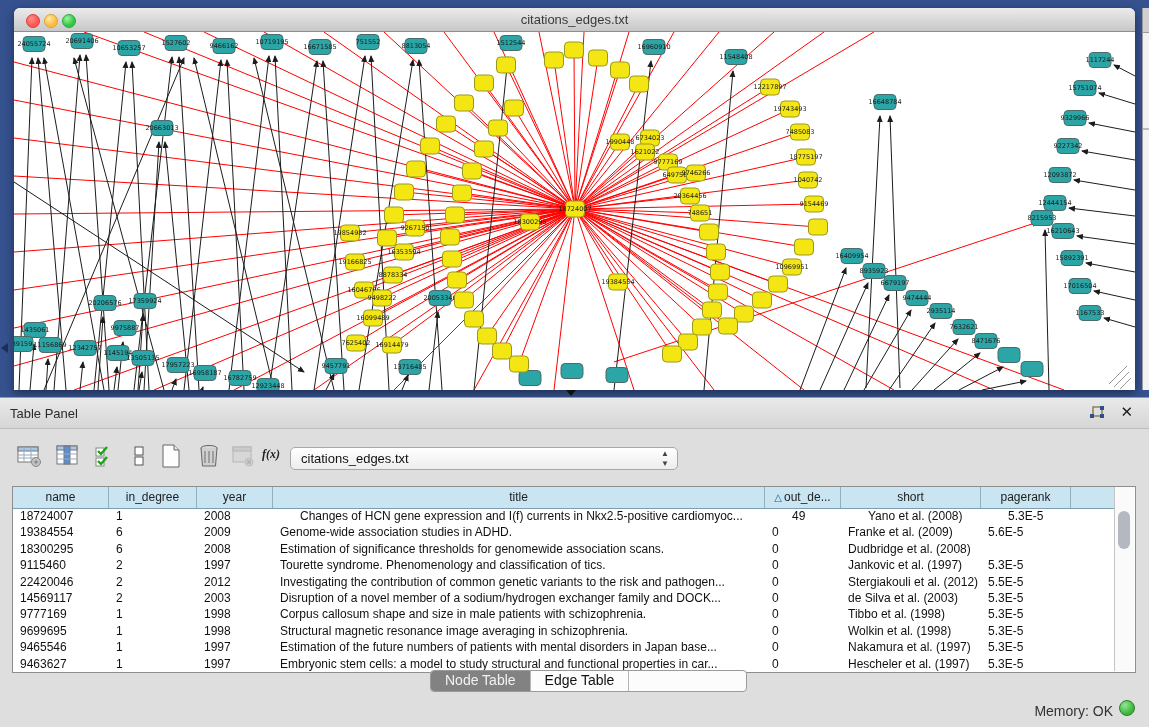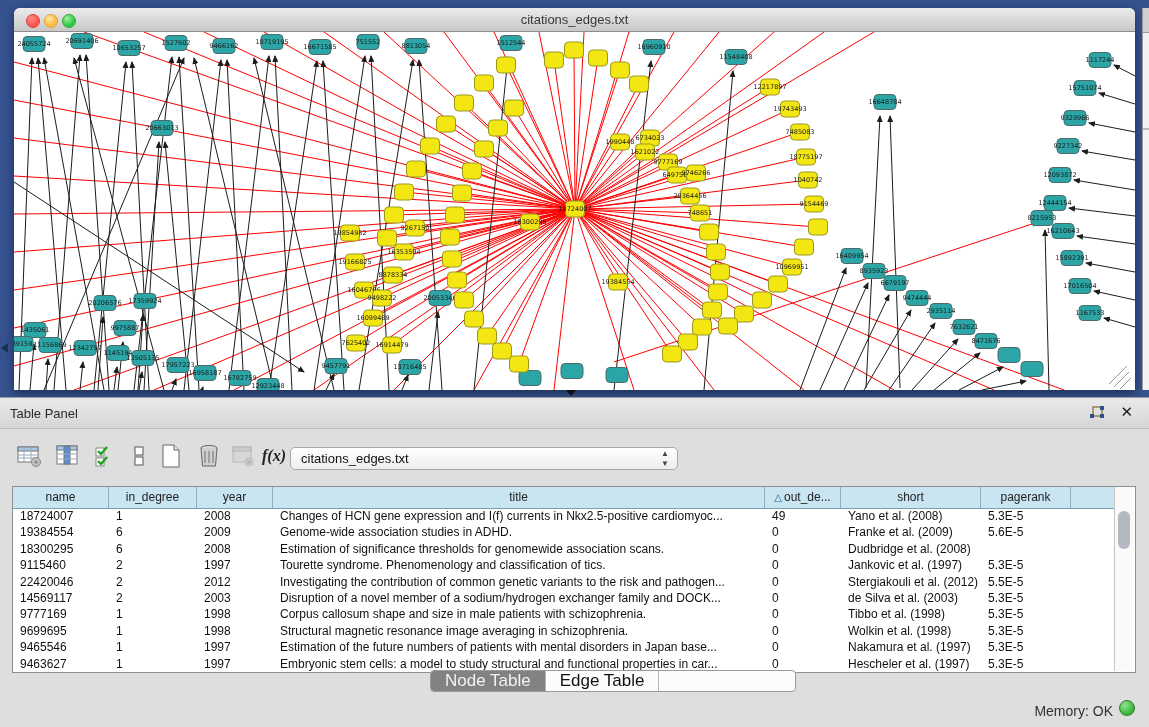--- a/index.html
+++ b/index.html
@@ -28,39 +28,39 @@
   
   .tpanel{position:absolute;left:0;top:397px;width:1149px;height:330px;background:#dedede;}
   .tpanel-header{position:absolute;left:0;top:0;width:100%;height:30px;background:linear-gradient(#e9e9e9,#d6d6d6);
         border-top:1px solid #9a9a9a;border-bottom:1px solid #bdbdbd;}
   .tpanel-title{position:absolute;left:10px;top:8px;font-size:13px;color:#2b2b2b;}
   .float-btn{position:absolute;right:44px;top:7px;width:16px;height:16px;cursor:default;}
   .close-btn{position:absolute;right:16px;top:5px;font-size:15px;font-weight:bold;color:#1a1a1a;cursor:default;}
   .toolbar{position:absolute;left:0;top:38px;width:100%;height:42px;}
   .tb-icon{position:absolute;top:8px;width:26px;height:26px;}
   .fx{position:absolute;top:12px;left:262px;font-family:"Liberation Serif","DejaVu Serif",serif;
-      font-style:italic;font-weight:bold;font-size:16px;color:#222;}
+      font-style:italic;font-weight:bold;font-size:12px;color:#222;}
   .combo{position:absolute;left:290px;top:12px;width:388px;height:23px;border:1px solid #a8a8a8;border-radius:5px;
       background:linear-gradient(#ffffff,#ededed);font-size:13px;color:#111;line-height:22px;padding-left:10px;box-sizing:border-box;}
   .combo .stepper{position:absolute;right:8px;top:1px;font-size:8px;color:#444;line-height:10px;text-align:center;}
   
   .tablewrap{position:absolute;left:12px;top:89px;width:1124px;height:187px;background:#fff;border:1px solid #8e8e8e;box-sizing:border-box;}
   .thead{position:absolute;left:0;top:0;height:21px;width:1103px;display:flex;background:#c9e5f2;border-bottom:1px solid #7f9db0;}
   .th{box-sizing:border-box;border-right:1px solid #8fb0c0;font-size:12px;color:#222;text-align:center;line-height:20px;
       overflow:hidden;white-space:nowrap;}
   .sorttri{color:#1767a0;font-size:10px;margin-right:2px;}
   .tbody{position:absolute;left:0;top:21px;width:1103px;}
   .tr{display:flex;height:16.4px;}
   .td{box-sizing:border-box;padding-left:7px;font-size:12px;color:#111;line-height:16px;overflow:hidden;white-space:nowrap;}
   .vscroll{position:absolute;right:1px;top:0px;width:19px;height:184px;background:#fafafa;border-left:1px solid #c4c4c4;}
   .vthumb{position:absolute;left:3px;top:24px;width:12px;height:38px;border-radius:7px;background:#b4b8c0;}
   
   .tabs{position:absolute;left:430px;top:273px;height:20px;display:flex;border:1px solid #9a9a9a;border-radius:4px;overflow:hidden;
         background:#fcfcfc;}
-  .tab{font-size:17px;line-height:19px;padding:0 14px;color:#111;border-right:1px solid #b5b5b5;background:#fcfcfc;}
+  .tab{font-size:14px;line-height:19px;padding:0 14px;color:#111;border-right:1px solid #b5b5b5;background:#fcfcfc;}
   .tab:last-child{border-right:none;margin-top:27px;}
   .tab.active{background:#828282;color:#f2f2f2;}
   
   .status-label{position:absolute;right:36px;top:306px;font-size:14px;color:#333;}
   .status-dot{position:absolute;right:14px;top:303px;width:14px;height:14px;border-radius:50%;
       background:radial-gradient(circle at 35% 30%,#8fe88f,#3cb53c 65%);border:1px solid #2e7d2e;}
 </style>
 </head>
 <body>
 
@@ -795,21 +795,21 @@
         <div class="th" style="width: 492px;">title</div>
         <div class="th" style="width: 76px;"><span class="sorttri">△</span>out_de...</div>
         <div class="th" style="width: 140px;">short</div>
         <div class="th" style="width: 90px;">pagerank</div>
       </div>
     <div class="tbody" id="tbody">
         <div class="tr">
           <div class="td" style="width: 96px;">18724007</div>
           <div class="td" style="width: 88px;">1</div>
           <div class="td" style="width: 76px;">2008</div>
-          <div class="td" style="width: 492px;">Changes of HCN gene expression and I(f) currents in Nkx2.5-positive cardiomyoc...</div>
+          <div class="td" style="width: 492px; margin-left: 20px;">Changes of HCN gene expression and I(f) currents in Nkx2.5-positive cardiomyoc...</div>
           <div class="td" style="width: 76px;">49</div>
           <div class="td" style="width: 140px;">Yano et al. (2008)</div>
           <div class="td" style="width: 90px;">5.3E-5</div>
         </div>
         <div class="tr">
           <div class="td" style="width: 96px;">19384554</div>
           <div class="td" style="width: 88px;">6</div>
           <div class="td" style="width: 76px;">2009</div>
           <div class="td" style="width: 492px;">Genome-wide association studies in ADHD.</div>
           <div class="td" style="width: 76px;">0</div>

